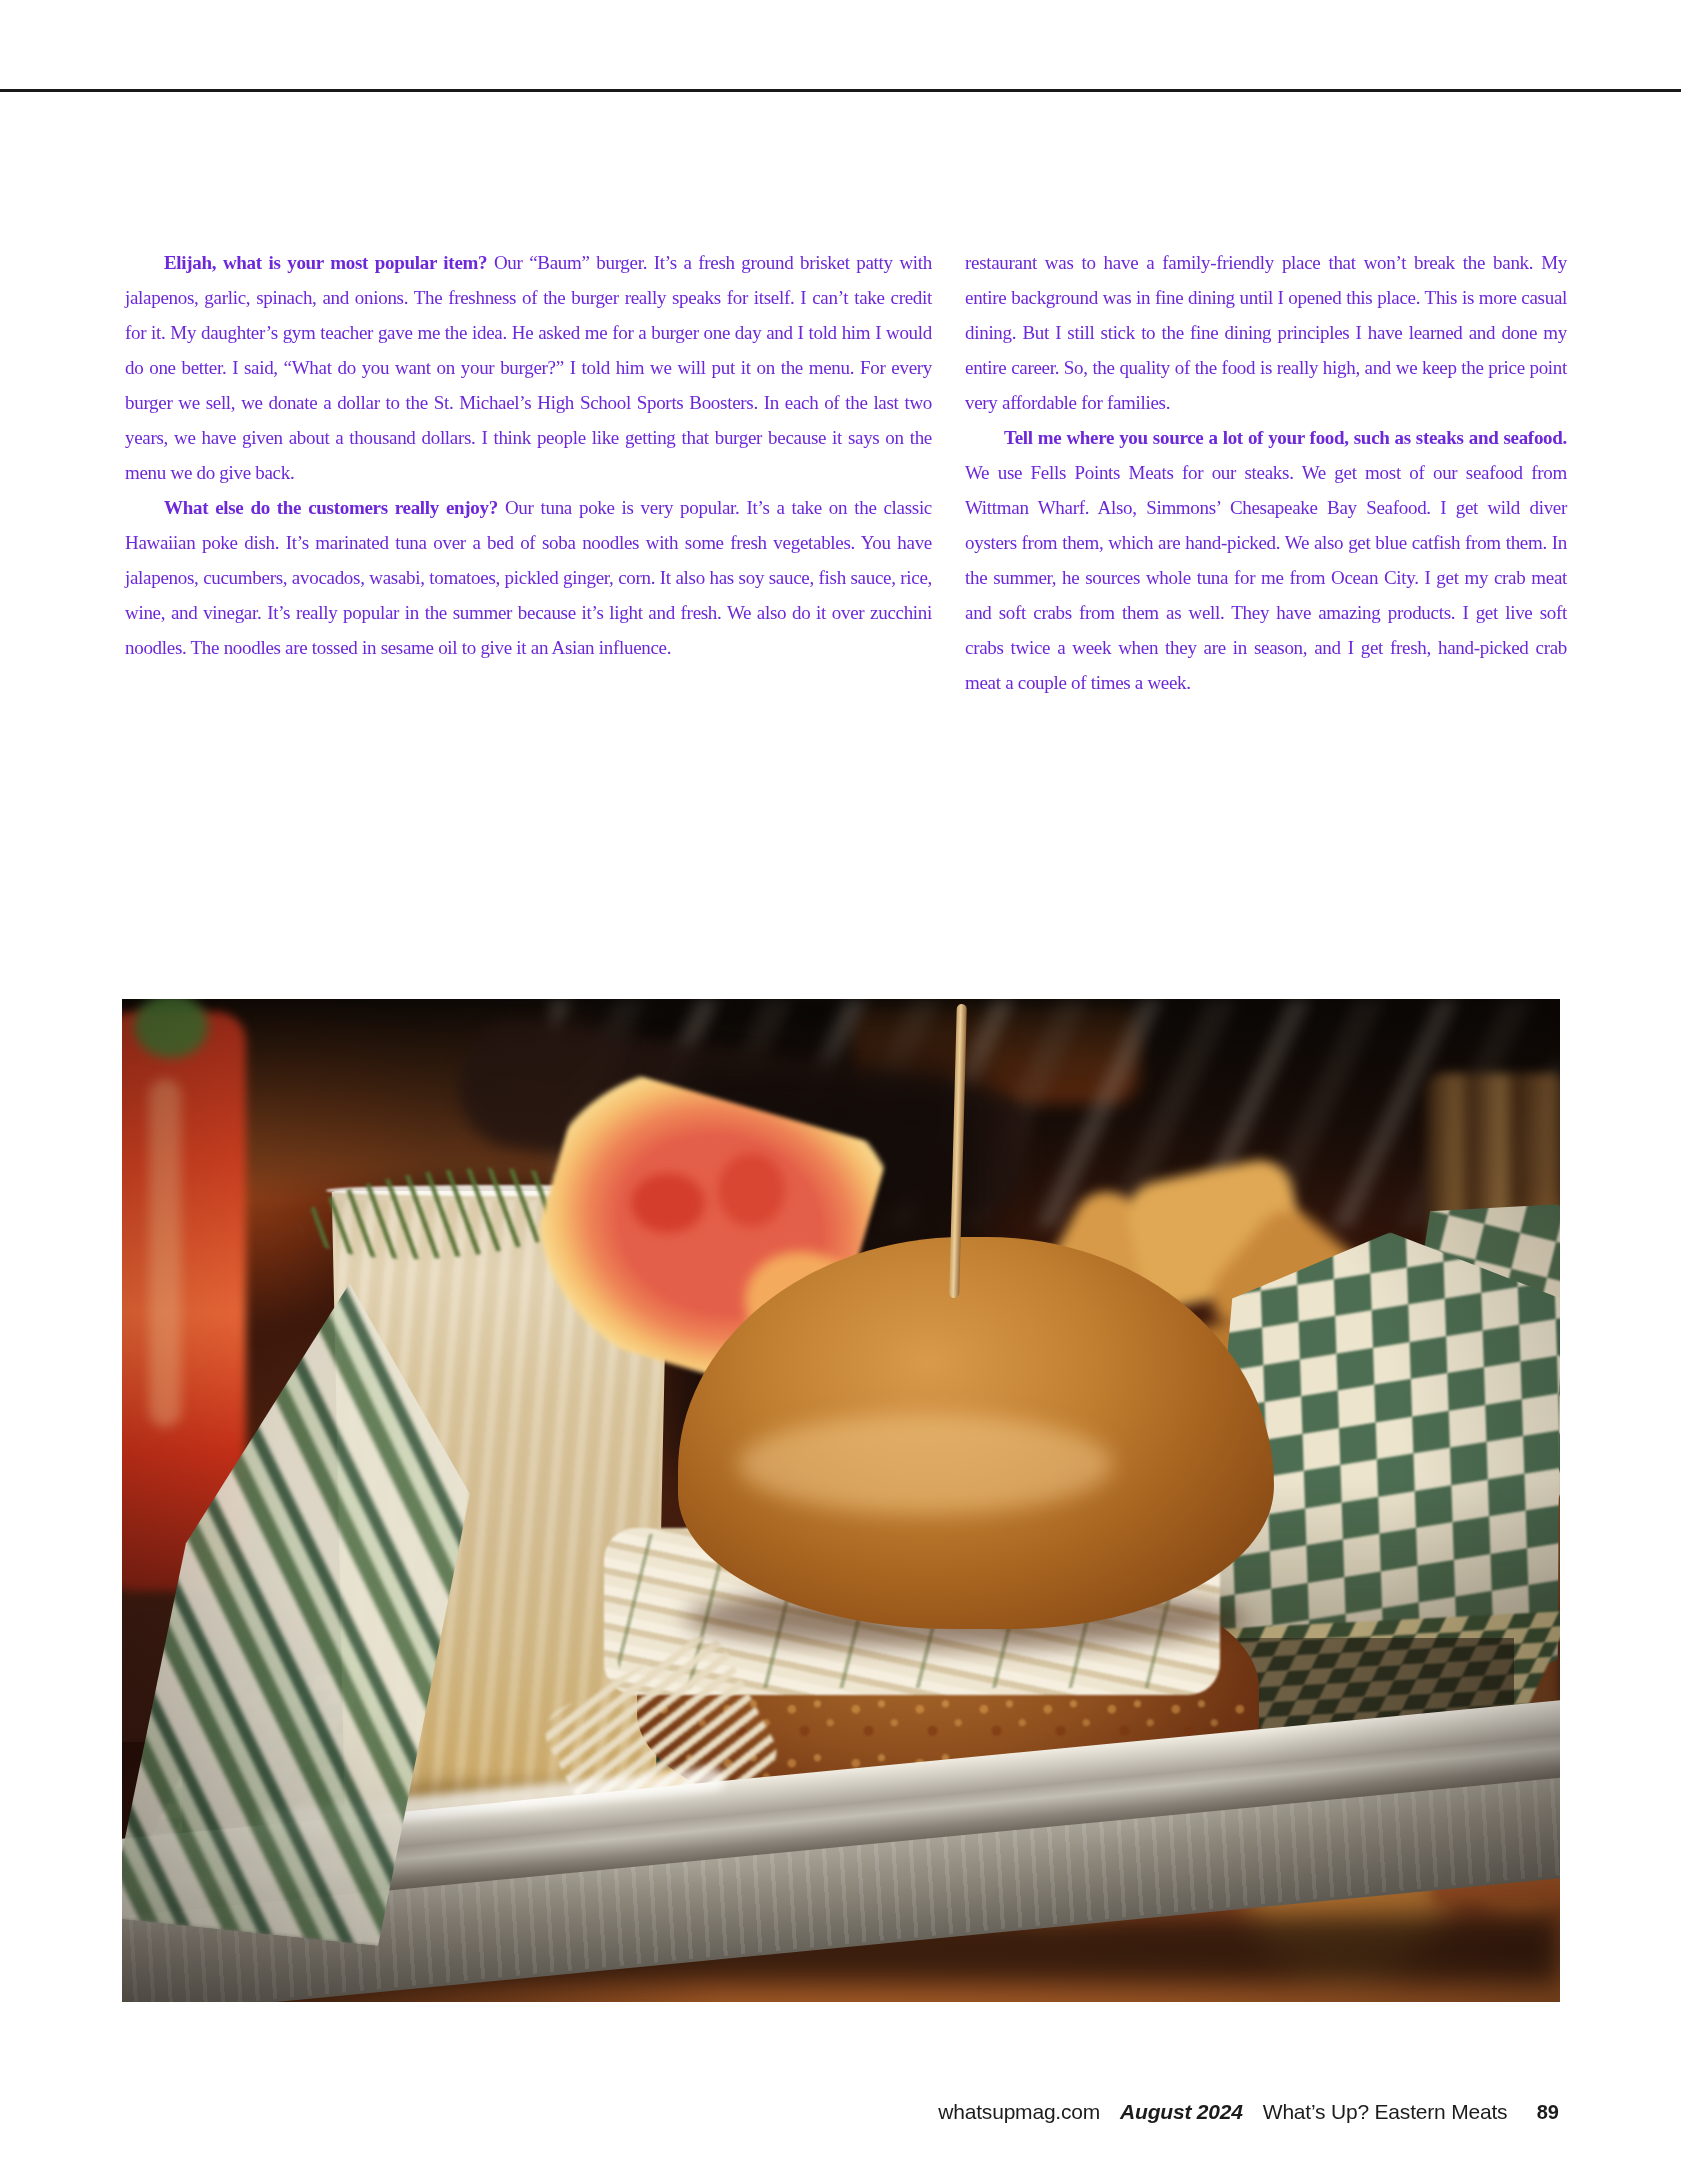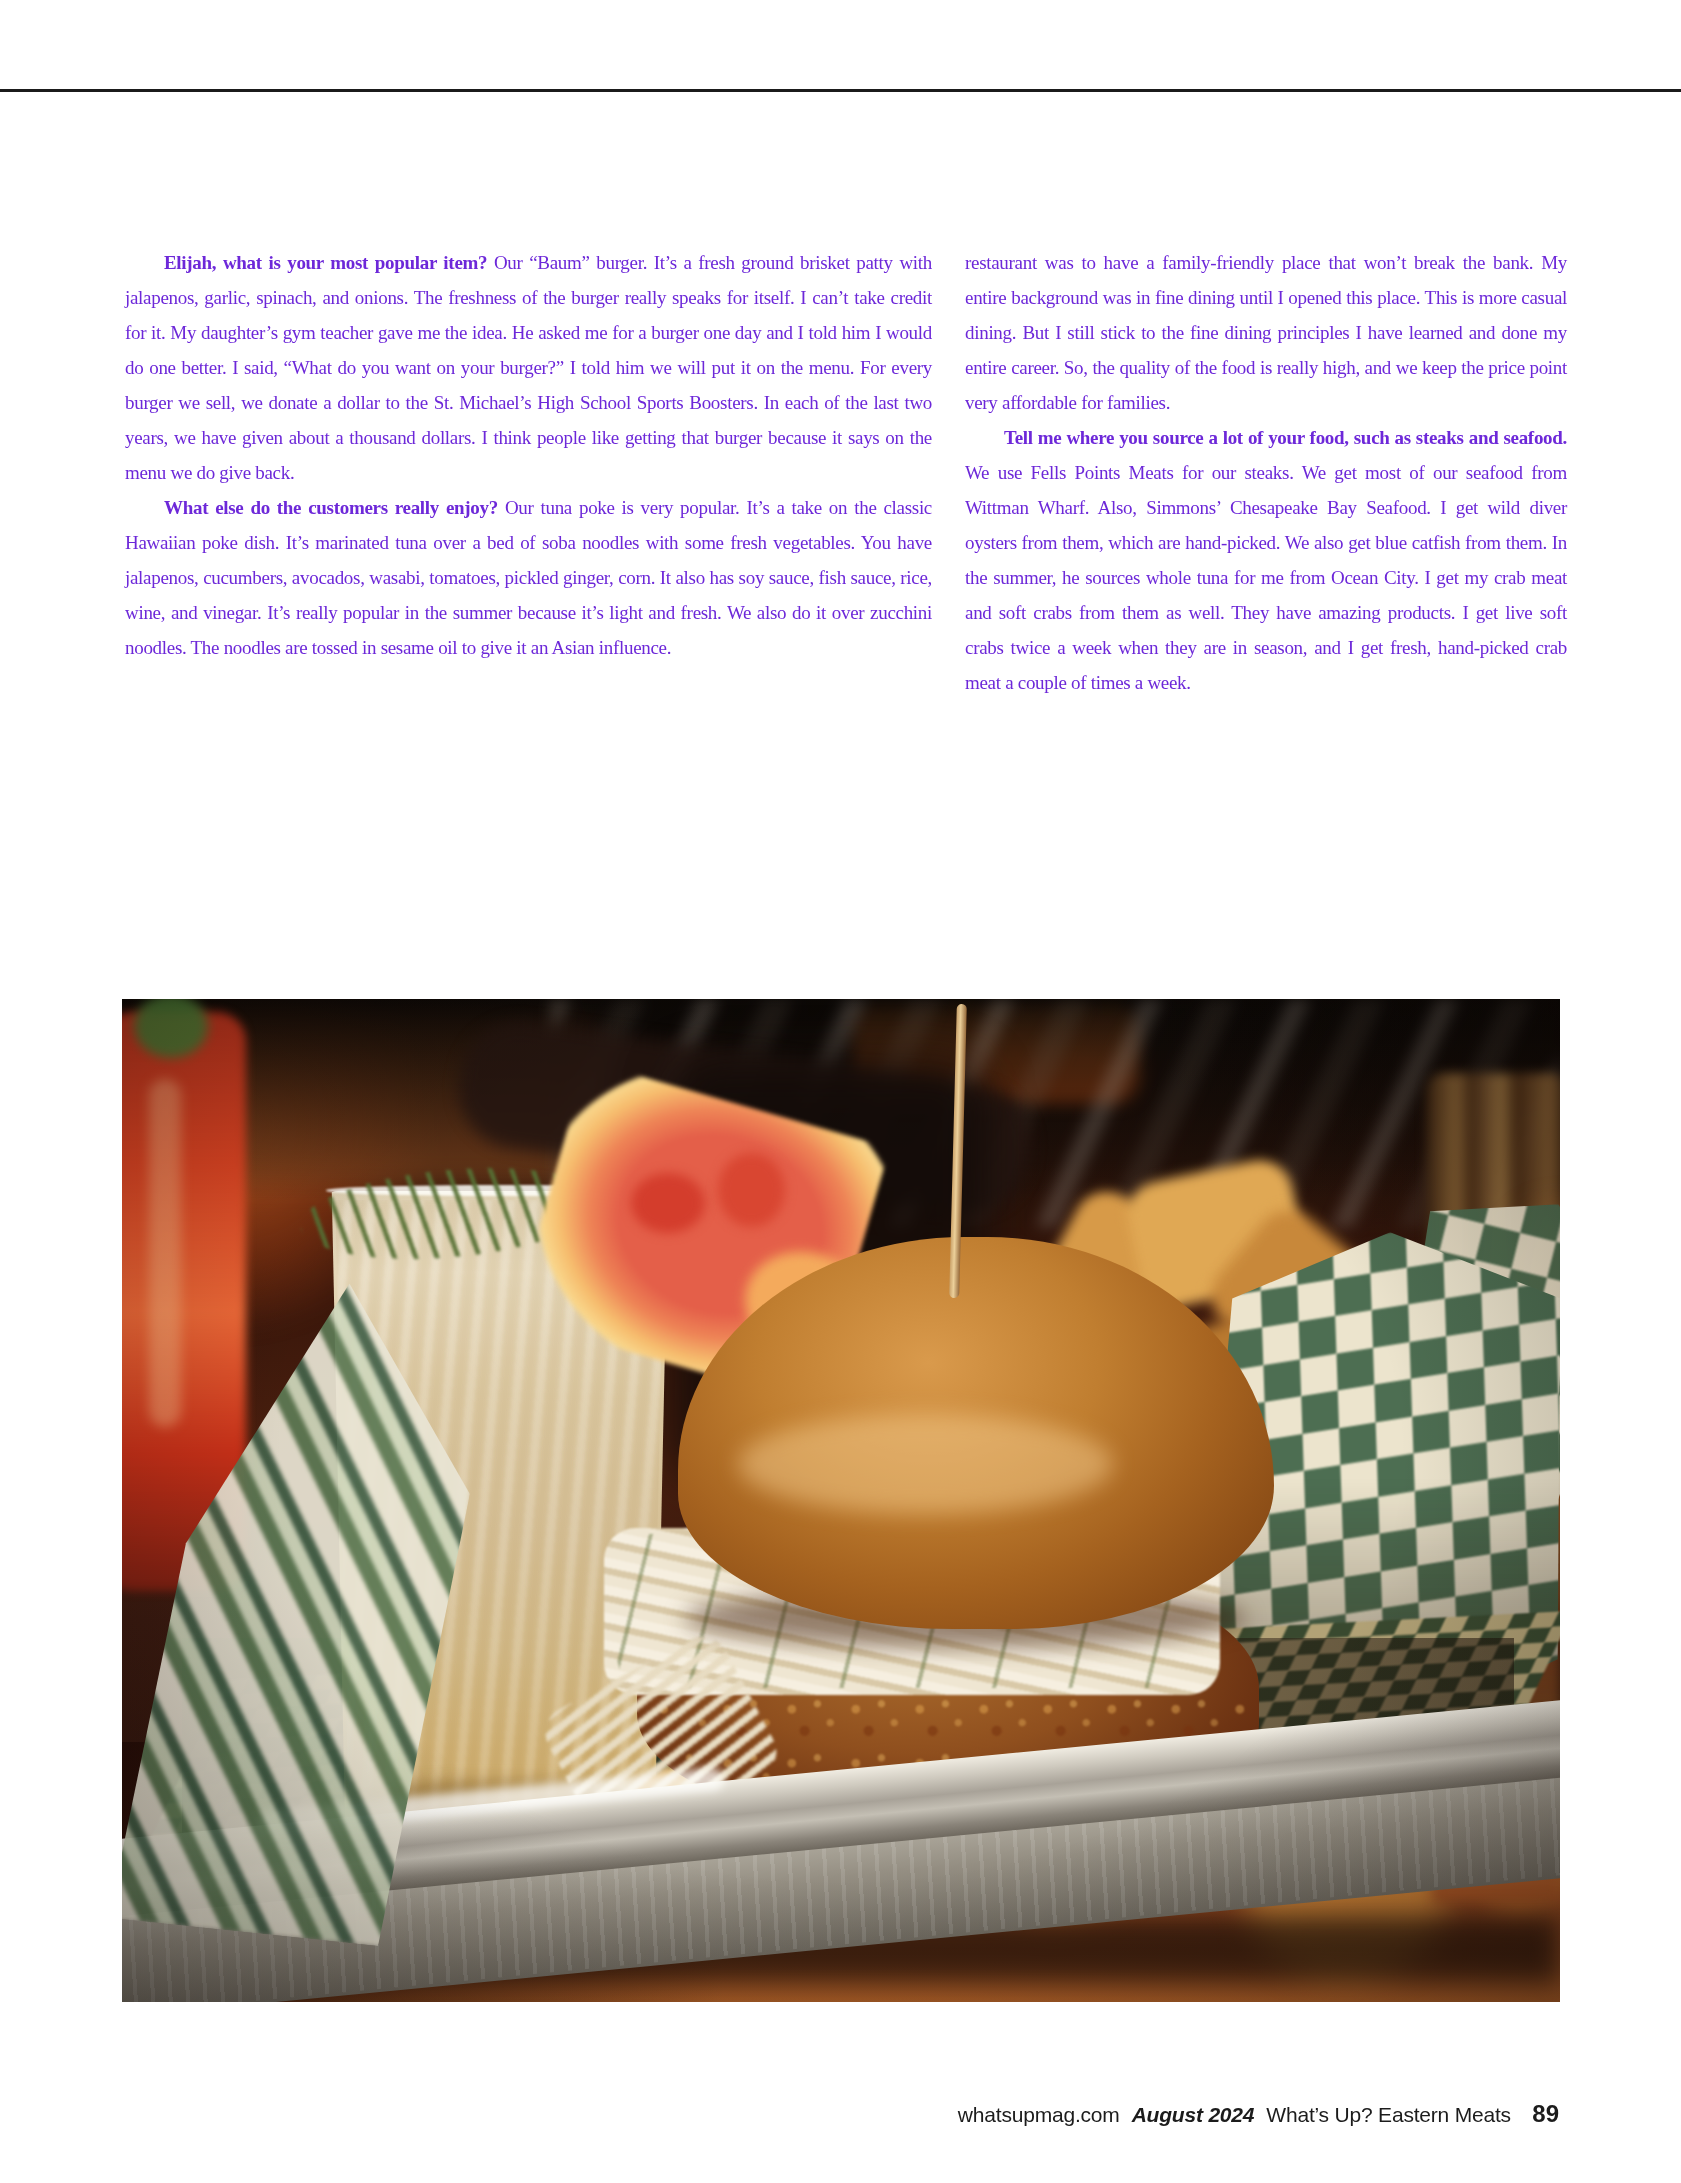--- a/index.html
+++ b/index.html
@@ -122,24 +122,24 @@
     background:linear-gradient(180deg,#f0ece2 0%,#cfcabf 22%,#a8a298 45%,#c4bfb4 62%,#8a847a 85%,#6f695f 100%);}
   .ph-tray-rim-hl{left:134px;top:790px;width:469px;height:23px;border-radius:13.4px;transform:rotate(-5.5deg);
     background:rgba(255,255,252,.75);filter:blur(4px);}
   .ph-paper-l{left:20px;top:281px;width:315px;height:656px;transform:rotate(6deg);filter:blur(2px);opacity:.93;
     clip-path:polygon(55% 0,100% 30%,86% 100%,0 100%,12% 42%);
     background:repeating-linear-gradient(58deg,#e9e5d4 0 27px,#5d7a55 27px 43px,#cfd8bd 43px 58px,#44624a 58px 70px);}
   .ph-vignette{left:0;top:0;width:1438px;height:1003px;
     background:radial-gradient(ellipse at 50% 45%,rgba(0,0,0,0) 55%,rgba(10,5,3,.38) 100%);}
 
   
-  .footer{position:absolute;top:2100px;right:122px;display:flex;align-items:baseline;gap:12px;
+  .footer{position:absolute;top:2100px;right:122px;display:flex;align-items:baseline;gap:20px;
     font-family:"Liberation Sans","DejaVu Sans",sans-serif;font-size:21px;color:#1c1c1c;letter-spacing:-0.2px;}
   .f-bold{font-weight:bold;font-style:italic;}
-  .f-page{font-weight:bold;font-size:24px;margin-left:9.4px;letter-spacing:0;}
+  .f-page{font-weight:bold;font-size:20px;margin-left:9.4px;letter-spacing:0;}
 </style>
 </head>
 <body>
 
 <div class="page">
 
   <div class="top-rule"></div>
 
   <div class="col col-left">
     <p class="para ind"><b class="lead">Elijah, what is your most popular item?</b> <span>Our “Baum” burger. It’s a fresh ground brisket patty with jalapenos, garlic, spinach, and onions. The freshness of the burger really speaks for itself. I can’t take credit for it. My daughter’s gym teacher gave me the idea. He asked me for a burger one day and I told him I would do one better. I said, “What do you want on your burger?” I told him we will put it on the menu. For every burger we sell, we donate a dollar to the St. Michael’s High School Sports Boosters. In each of the last two years, we have given about a thousand dollars. I think people like getting that burger because it says on the menu we do give back.</span></p>

